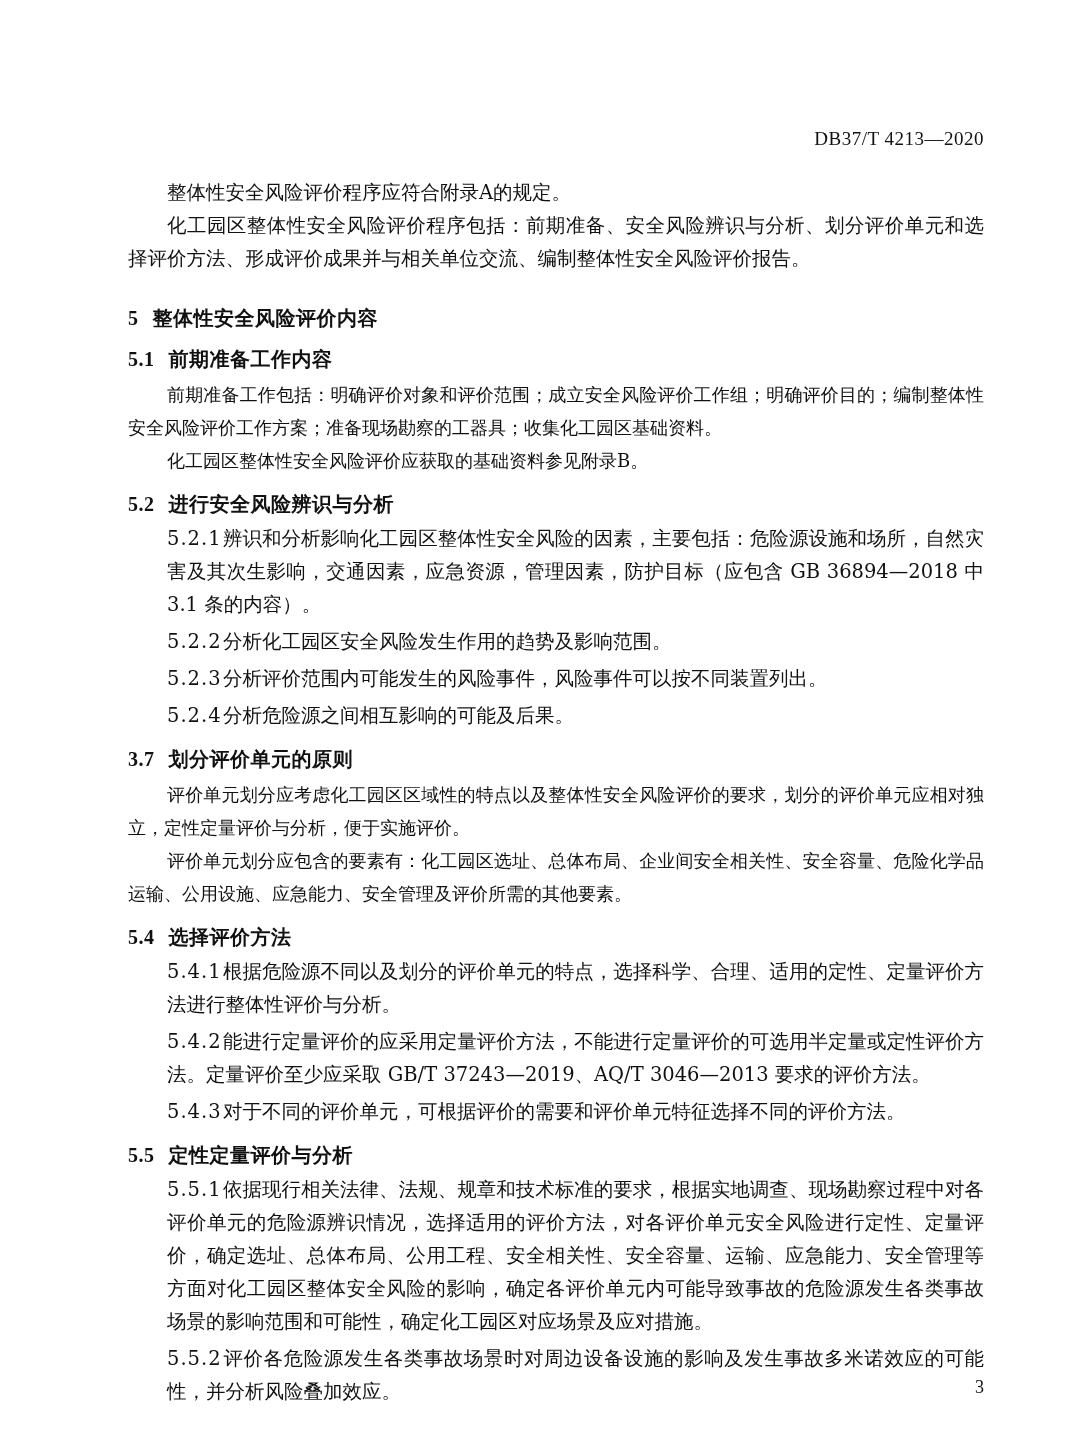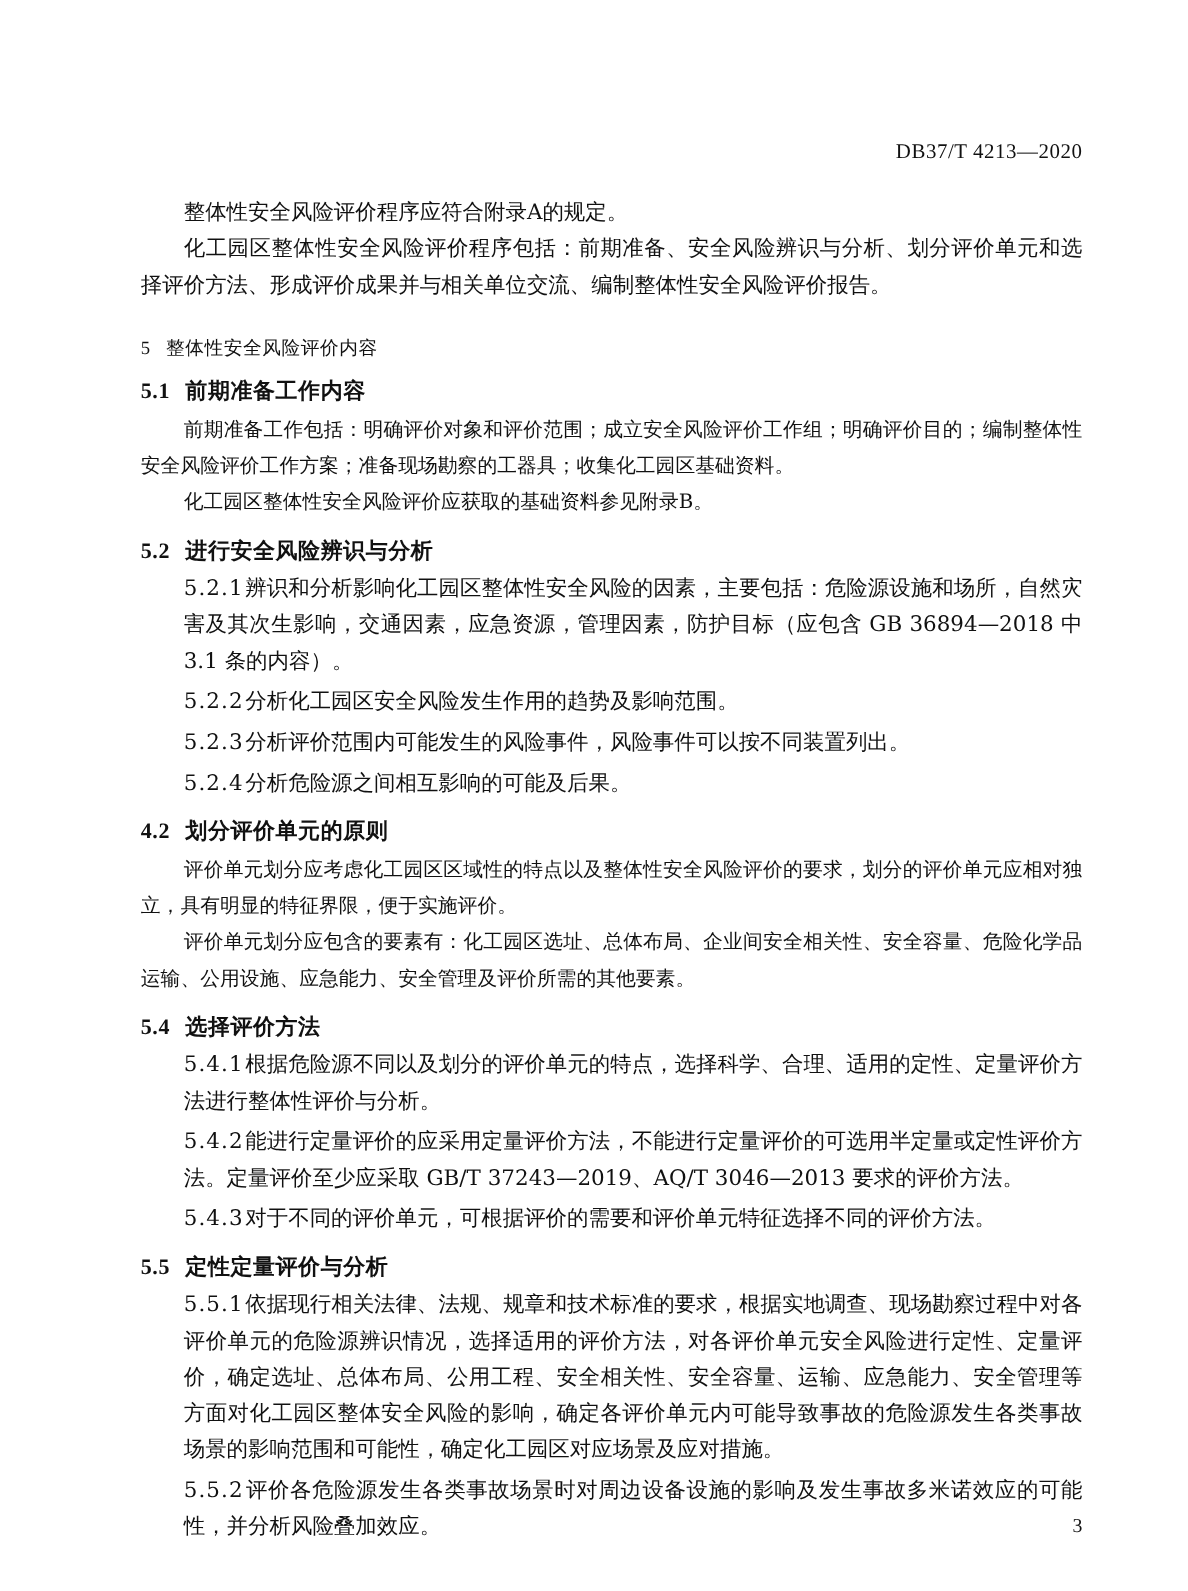--- a/index.html
+++ b/index.html
@@ -39,22 +39,22 @@
     text-align: justify;
     text-justify: inter-ideograph;
   }
   p {
     margin: 0;
   }
   .indent {
     text-indent: 39px;
   }
   .sec-h1 {
-    font-size: 17px;
-    font-weight: normal;
+    font-size: 20px;
+    font-weight: bold;
     margin-top: 30px;
     margin-bottom: 0;
     font-family: "DejaVu Sans", "Liberation Sans", sans-serif;
     letter-spacing: 0.5px;
   }
   .sec-h2 {
     font-size: 20px;
     font-weight: bold;
     margin-top: 14px;
     margin-bottom: 0;
@@ -130,24 +130,24 @@
       <span class="cnum">5.2.2</span><span>分析化工园区安全风险发生作用的趋势及影响范围。</span>
     </div>
     <div class="clause">
       <span class="cnum">5.2.3</span><span>分析评价范围内可能发生的风险事件，风险事件可以按不同装置列出。</span>
     </div>
     <div class="clause">
       <span class="cnum">5.2.4</span><span>分析危险源之间相互影响的可能及后果。</span>
     </div>
 
     <div class="sec-h2">
-      <span class="num latin">4.2</span><span>划分评价单元的原则</span>
+      <span class="num latin">3.7</span><span>划分评价单元的原则</span>
     </div>
     <div class="para">
-      <p class="indent">评价单元划分应考虑化工园区区域性的特点以及整体性安全风险评价的要求，划分的评价单元应相对独立，具有明显的特征界限，便于实施评价。</p>
+      <p class="indent">评价单元划分应考虑化工园区区域性的特点以及整体性安全风险评价的要求，划分的评价单元应相对独立，定性定量评价与分析，便于实施评价。</p>
       <p class="indent">评价单元划分应包含的要素有：化工园区选址、总体布局、企业间安全相关性、安全容量、危险化学品运输、公用设施、应急能力、安全管理及评价所需的其他要素。</p>
     </div>
 
     <div class="sec-h2">
       <span class="num latin">5.4</span><span>选择评价方法</span>
     </div>
     <div class="clause">
       <span class="cnum">5.4.1</span><span>根据危险源不同以及划分的评价单元的特点，选择科学、合理、适用的定性、定量评价方法进行整体性评价与分析。</span>
     </div>
     <div class="clause">

